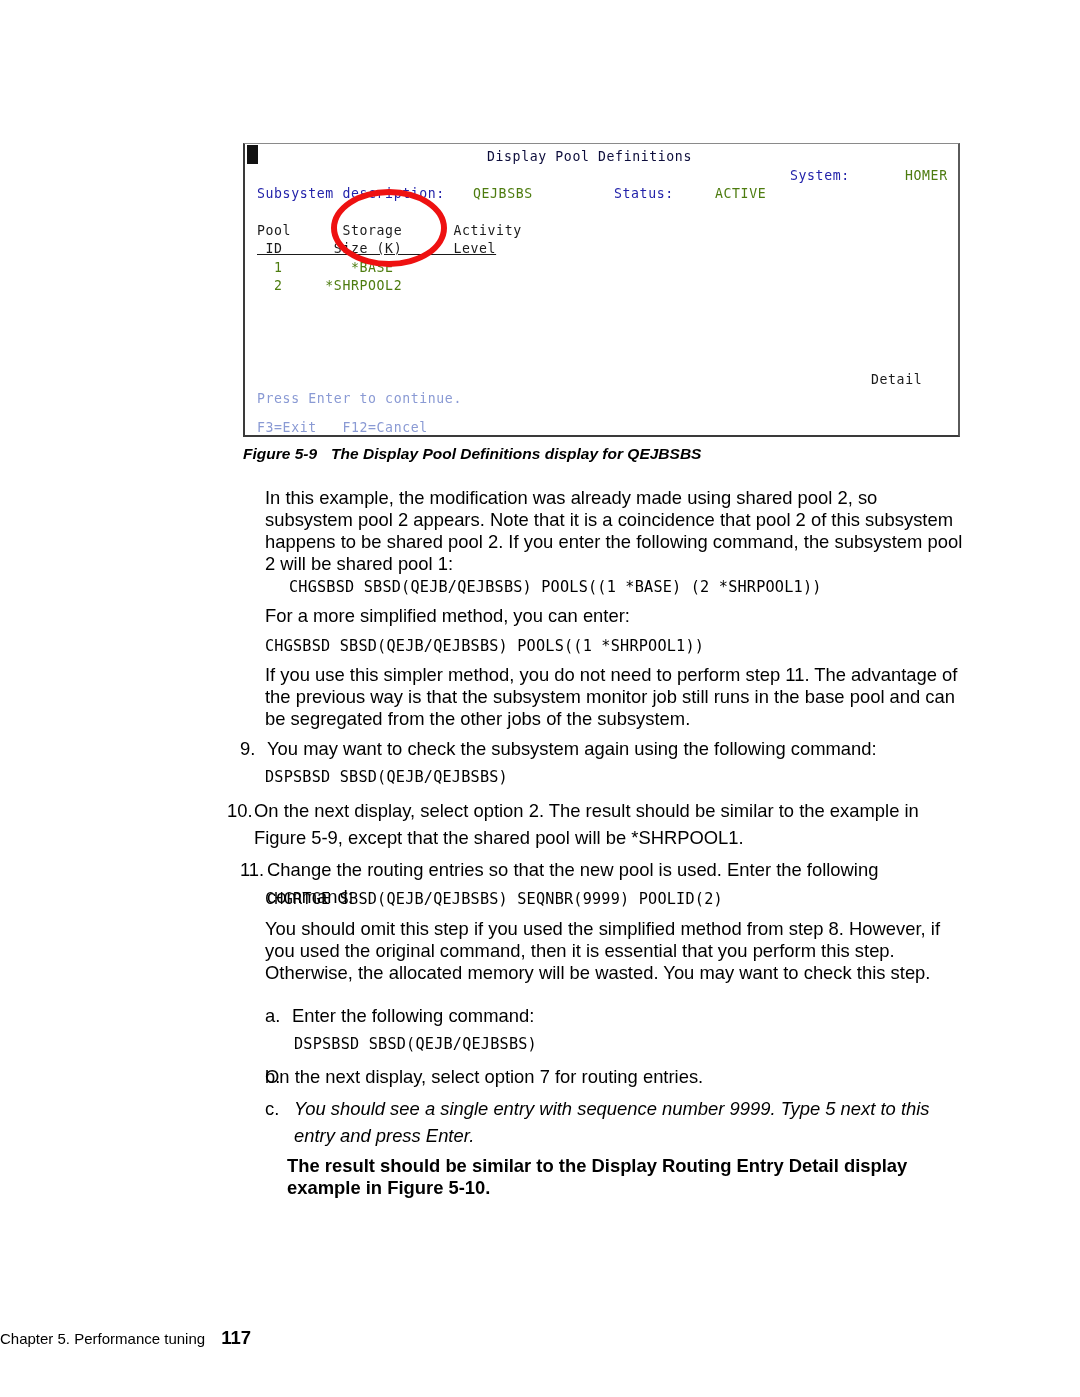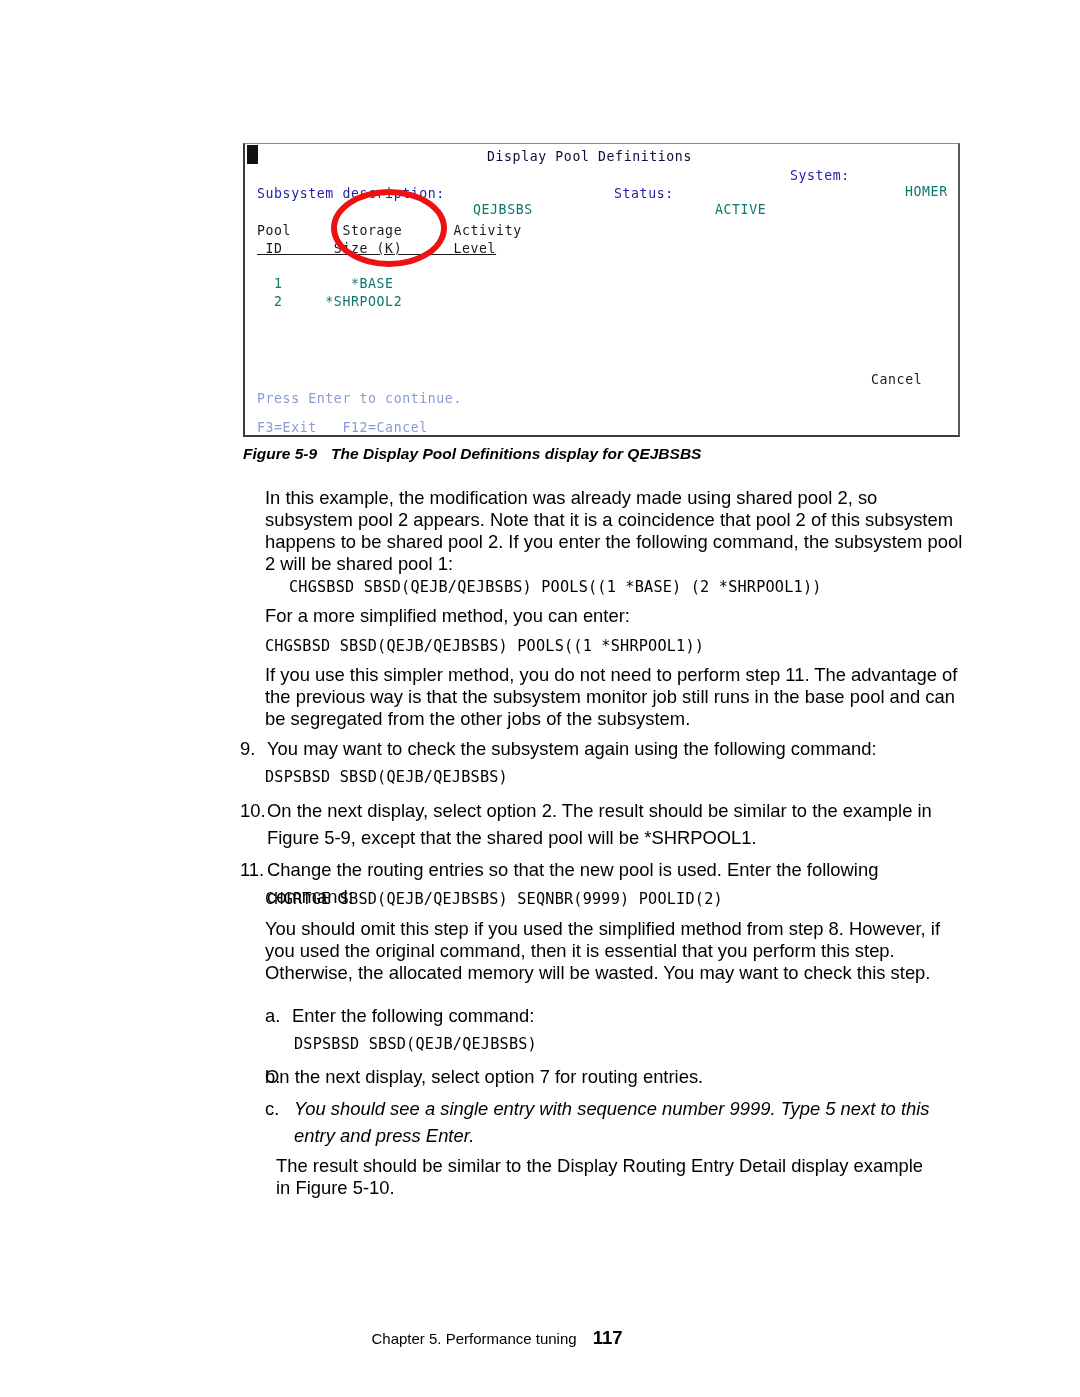--- a/index.html
+++ b/index.html
@@ -45,21 +45,21 @@
     width: 11px;
     height: 19px;
     background: #111111;
   }
   .term-line {
     position: absolute;
     white-space: pre;
   }
   .c-title   { color: #0d0d3c; }
   .c-label   { color: #2222aa; }
-  .c-value   { color: #0f766e; margin-top: 16px; }
+  .c-value   { color: #4d7c0f; }
   .c-dark    { color: #1a1a1a; }
   .c-faded   { color: #8a9ad4; }
 
   .t-title       { left: 242px; top:  4px; }
   .t-system      { left: 545px; top: 23px; }
   .t-sbsd-label  { left:  12px; top: 41px; }
   .t-sbsd-value  { left: 228px; top: 41px; }
   .t-status-lbl  { left: 369px; top: 41px; }
   .t-status-val  { left: 470px; top: 41px; }
   .t-h1          { left:  12px; top: 78px; }
@@ -127,21 +127,21 @@
   .listitem .body {
     display: block;
   }
 
   
   .footer {
     position: absolute;
     left: 0;
     top: 1327px;
     width: 1080px;
-    text-align: center;
+    text-align: left;
     padding-right: 86px;
     box-sizing: border-box;
     font-size: 15px;
     white-space: pre;
   }
   .footer .page-no {
     font-weight: bold;
     font-size: 18.5px;
     margin-left: 16px;
   }
@@ -162,21 +162,21 @@
     <div class="term-line t-sbsd-value c-value">QEJBSBS</div>
     <div class="term-line t-status-lbl c-label">Status:</div>
     <div class="term-line t-status-val c-value">ACTIVE</div>
 
     <div class="term-line t-h1 c-dark">Pool      Storage      Activity</div>
     <div class="term-line t-h2 c-dark"> ID      Size (K)      Level</div>
 
     <div class="term-line t-r1 c-value">  1        *BASE</div>
     <div class="term-line t-r2 c-value">  2     *SHRPOOL2</div>
 
-    <div class="term-line t-bottom c-dark">Cancel</div>
+    <div class="term-line t-bottom c-dark">Detail</div>
     <div class="term-line t-press c-faded">Press Enter to continue.</div>
     <div class="term-line t-fkeys c-faded">F3=Exit   F12=Cancel</div>
 
     <div class="annot-ellipse"></div>
   </div>
 </div>
 
 <div class="figure-caption"><span class="cap-num">Figure 5-9</span><span>The Display Pool Definitions display for QEJBSBS</span></div>
 
 <div class="doc">
@@ -191,21 +191,21 @@
 
   <div class="para" style="left:265px; top:664px; width:700px;">If you use this simpler method, you do not need to perform step 11. The advantage of the previous way is that the subsystem monitor job still runs in the base pool and can be segregated from the other jobs of the subsystem.</div>
 
   <div class="listitem" style="left:240px; top:735px; width:725px;">
     <span class="marker">9.</span>
     <span class="body" style="margin-left:27px;">You may want to check the subsystem again using the following command:</span>
   </div>
 
   <div class="code" style="left:265px; top:768px;">DSPSBSD SBSD(QEJB/QEJBSBS)</div>
 
-  <div class="listitem" style="left:240px; top:797px; width:700px;">
+  <div class="listitem" style="left:227px; top:797px; width:700px;">
     <span class="marker">10.</span>
     <span class="body" style="margin-left:27px;">On the next display, select option 2. The result should be similar to the example in Figure 5-9, except that the shared pool will be *SHRPOOL1.</span>
   </div>
 
   <div class="listitem" style="left:240px; top:856px; width:725px;">
     <span class="marker">11.</span>
     <span class="body" style="margin-left:27px;">Change the routing entries so that the new pool is used. Enter the following command:</span>
   </div>
 
   <div class="code" style="left:265px; top:890px;">CHGRTGE SBSD(QEJB/QEJBSBS) SEQNBR(9999) POOLID(2)</div>
@@ -222,17 +222,17 @@
   <div class="listitem" style="left:265px; top:1063px; width:680px;">
     <span class="marker">b.</span>
     <span class="body" style="">On the next display, select option 7 for routing entries.</span>
   </div>
 
   <div class="listitem" style="left:265px; top:1095px; width:700px;">
     <span class="marker">c.</span>
     <span class="body" style="margin-left:29px;font-style:italic;">You should see a single entry with sequence number 9999. Type 5 next to this entry and press Enter.</span>
   </div>
 
-  <div class="para" style="left:276px; top:1155px; width:665px;">The result should be similar to the Display Routing Entry Detail display example in Figure 5-10.</div>
+  <div class="para" style="left:287px; top:1155px; width:665px;font-weight:bold;">The result should be similar to the Display Routing Entry Detail display example in Figure 5-10.</div>
 
 </div>
 
 <div class="footer"><span>Chapter 5. Performance tuning</span><span class="page-no">117</span></div>
 
 </body></html>

